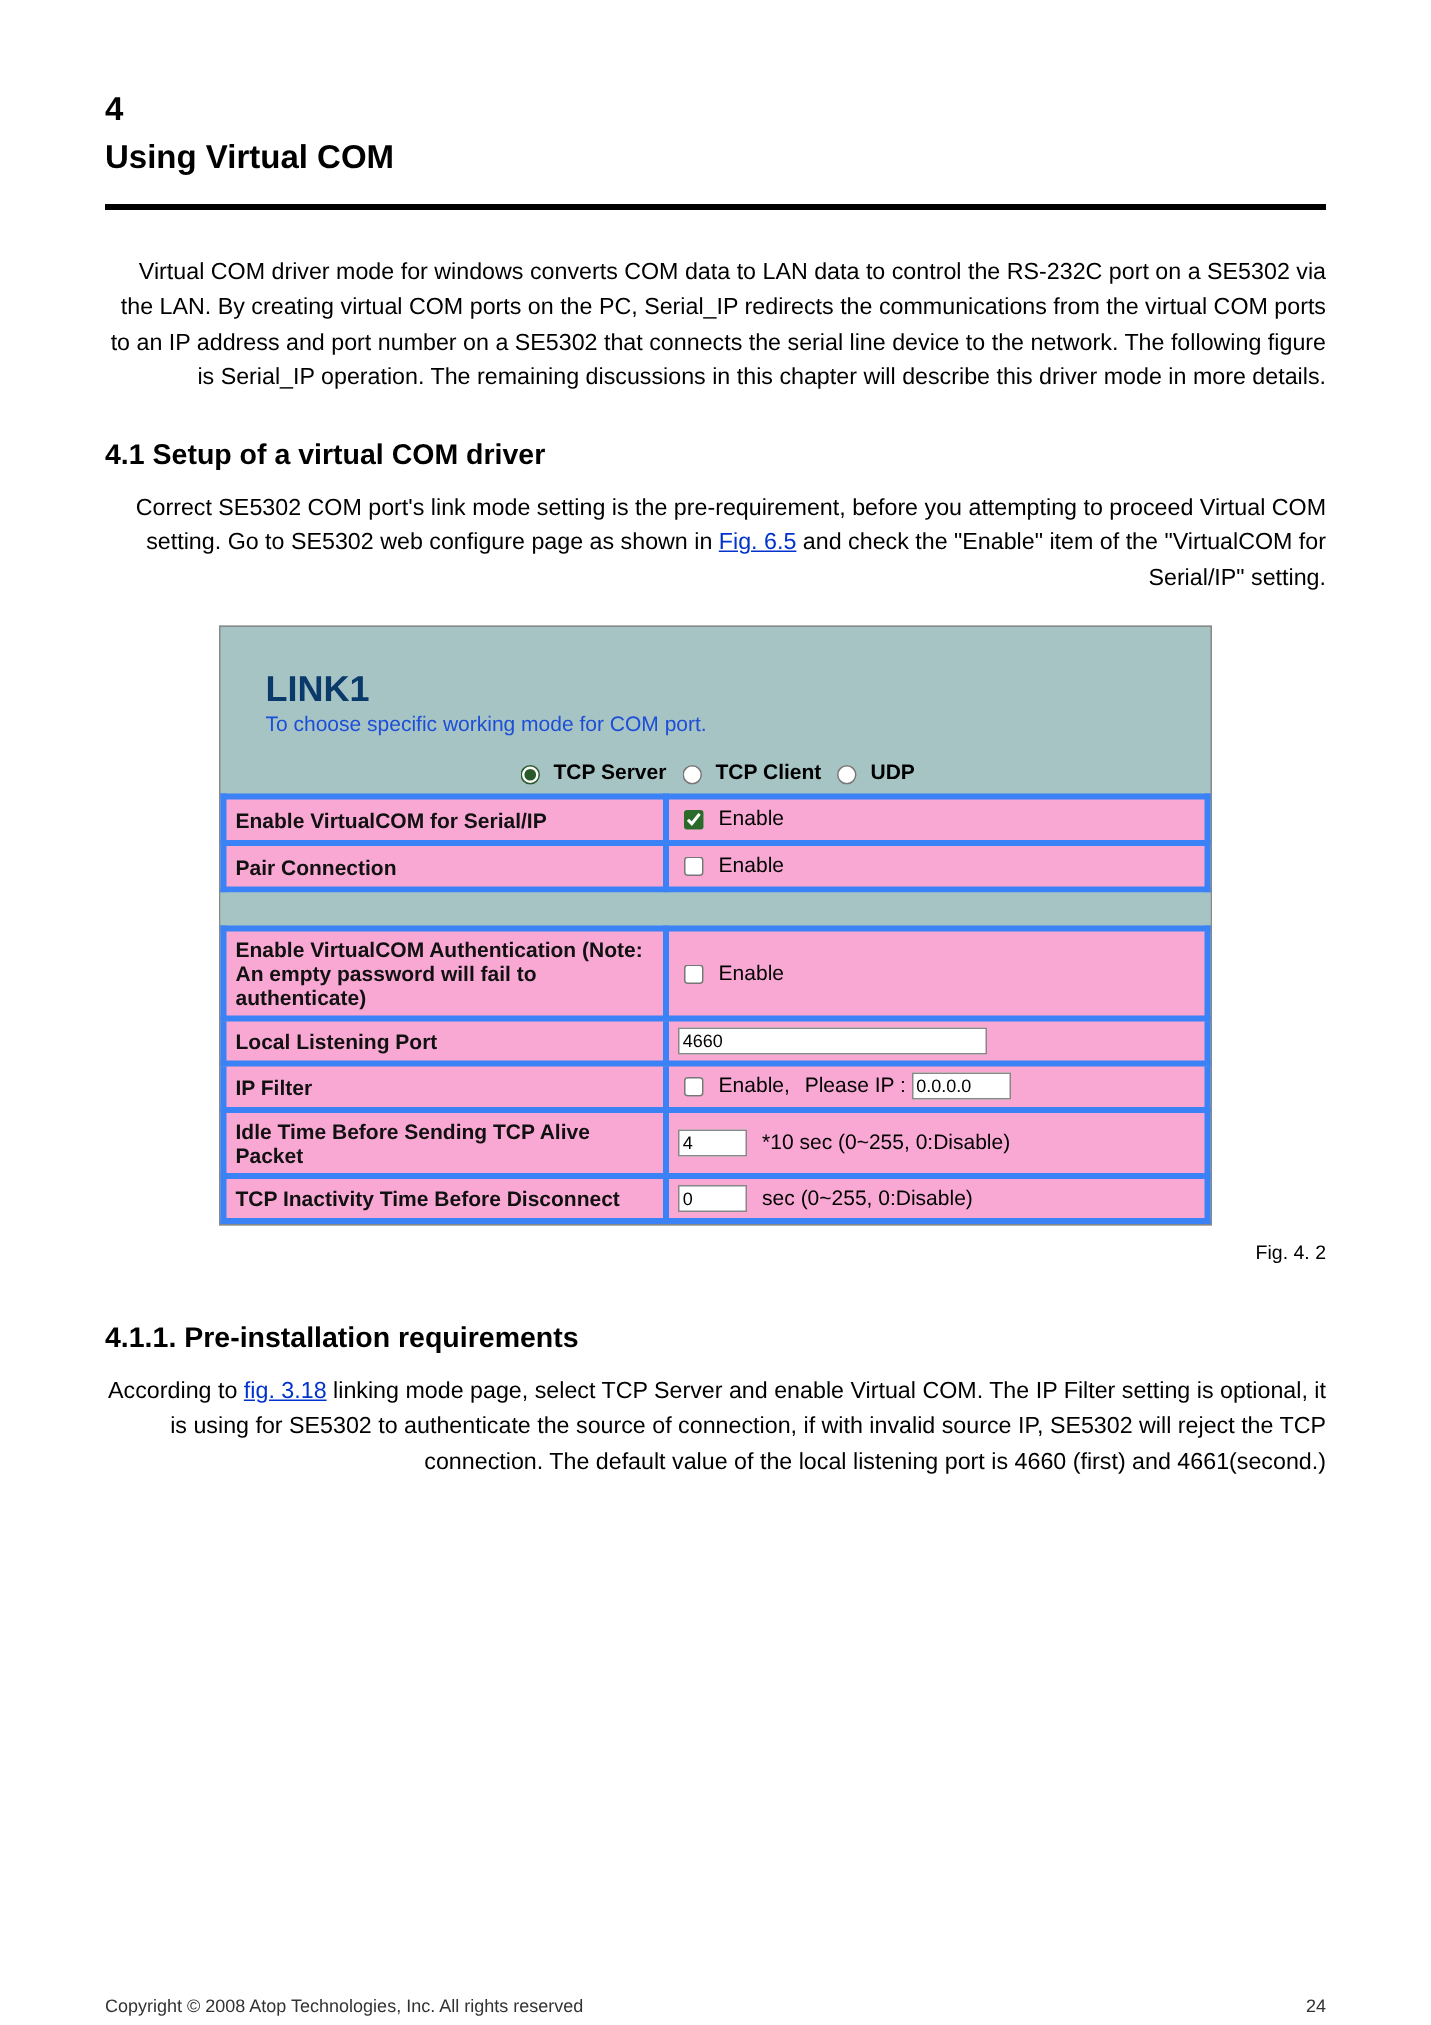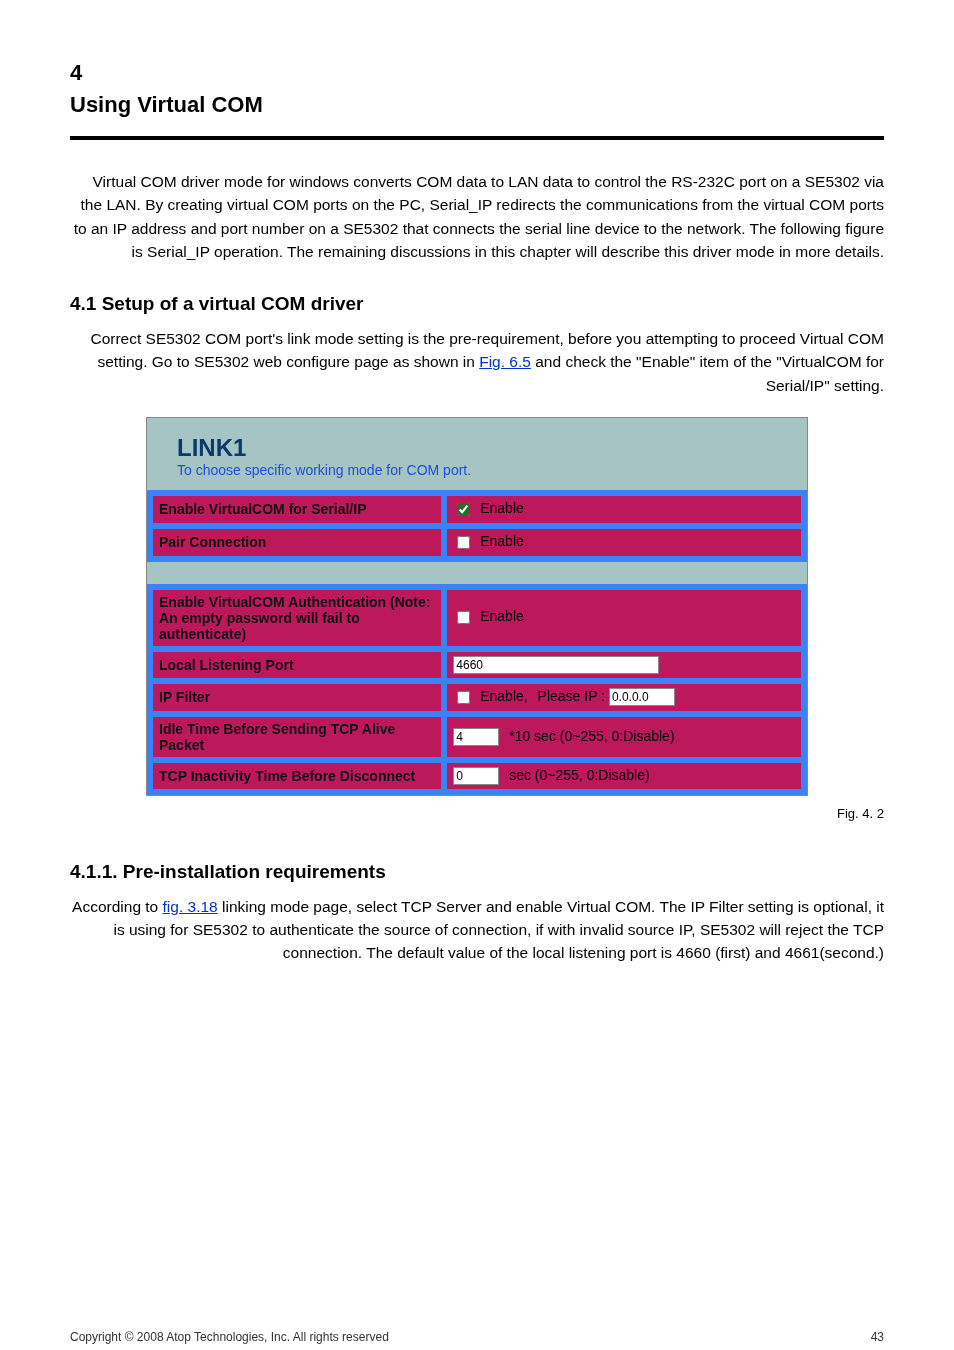--- a/index.html
+++ b/index.html
@@ -50,21 +50,21 @@
   }
 
   
   .shot {
     width: 660px;
     margin: 20px auto 10px auto;
     background: #a7c4c4;
     border: 1px solid #888;
   }
   .shot-head-pad {
-    padding: 10px 30px 4px 30px;
+    padding: 22px 30px 4px 30px;
   }
   .shot-title {
     font-size: 24px;
     font-weight: bold;
     color: #0a3a6a;
     margin: 6px 0 0 0;
   }
   .shot-sub {
     font-size: 14px;
     color: #1d4ed8;
@@ -84,22 +84,22 @@
   .mode-row input[type=radio] {
     accent-color: #2a5a2a;
     vertical-align: middle;
   }
 
   table.cfg {
     width: 100%;
     border-collapse: collapse;
   }
   table.cfg td {
-    border: 6px solid #3b82f6;
-    background: #be185d;
+    border: 4px solid #3b82f6;
+    background: #f9a8d4;
     padding: 4px 6px;
     font-size: 14px;
     vertical-align: middle;
   }
   table.cfg td.label {
     width: 45%;
     font-weight: bold;
     color: #111;
   }
   .spacer-band {
@@ -162,20 +162,28 @@
     <a href="#" class="ref-link">Fig. 6.5</a>
     <span> and check the "Enable" item of the "VirtualCOM for Serial/IP" setting.</span>
   </div>
 
   <div class="shot">
     <div class="shot-head-pad">
       <div class="shot-title">LINK1</div>
       <div class="shot-sub">To choose specific working mode for COM port.</div>
     </div>
 
+    <div class="mode-row">
+      <input type="radio" name="mode" checked="" style="">
+      <label>TCP Server</label>
+      <input type="radio" name="mode" style="">
+      <label>TCP Client</label>
+      <input type="radio" name="mode" style="">
+      <label>UDP</label>
+    </div>
 
     <table class="cfg">
       <tbody>
           <tr>
         <td class="label">Enable VirtualCOM for Serial/IP</td>
         <td>
           <input type="checkbox" checked="" style="">
           <span>Enable</span>
         </td>
       </tr>
@@ -237,15 +245,15 @@
 
   <div class="subsection-title">4.1.1. Pre-installation requirements</div>
   <div class="para">
     <span>According to</span>
     <a href="#" class="ref-link"> fig. 3.18</a>
     <span> linking mode page, select TCP Server and enable Virtual COM. The IP Filter setting is optional, it is using for SE5302 to authenticate the source of connection, if with invalid source IP, SE5302 will reject the TCP connection. The default value of the local listening port is 4660 (first) and 4661(second.)</span>
   </div>
 
   <div class="page-footer">
     <span class="left">Copyright © 2008 Atop Technologies, Inc.  All rights reserved</span>
-    <span class="right">43</span>
+    <span class="right">24</span>
   </div>
 </div>
 
 </body></html>

